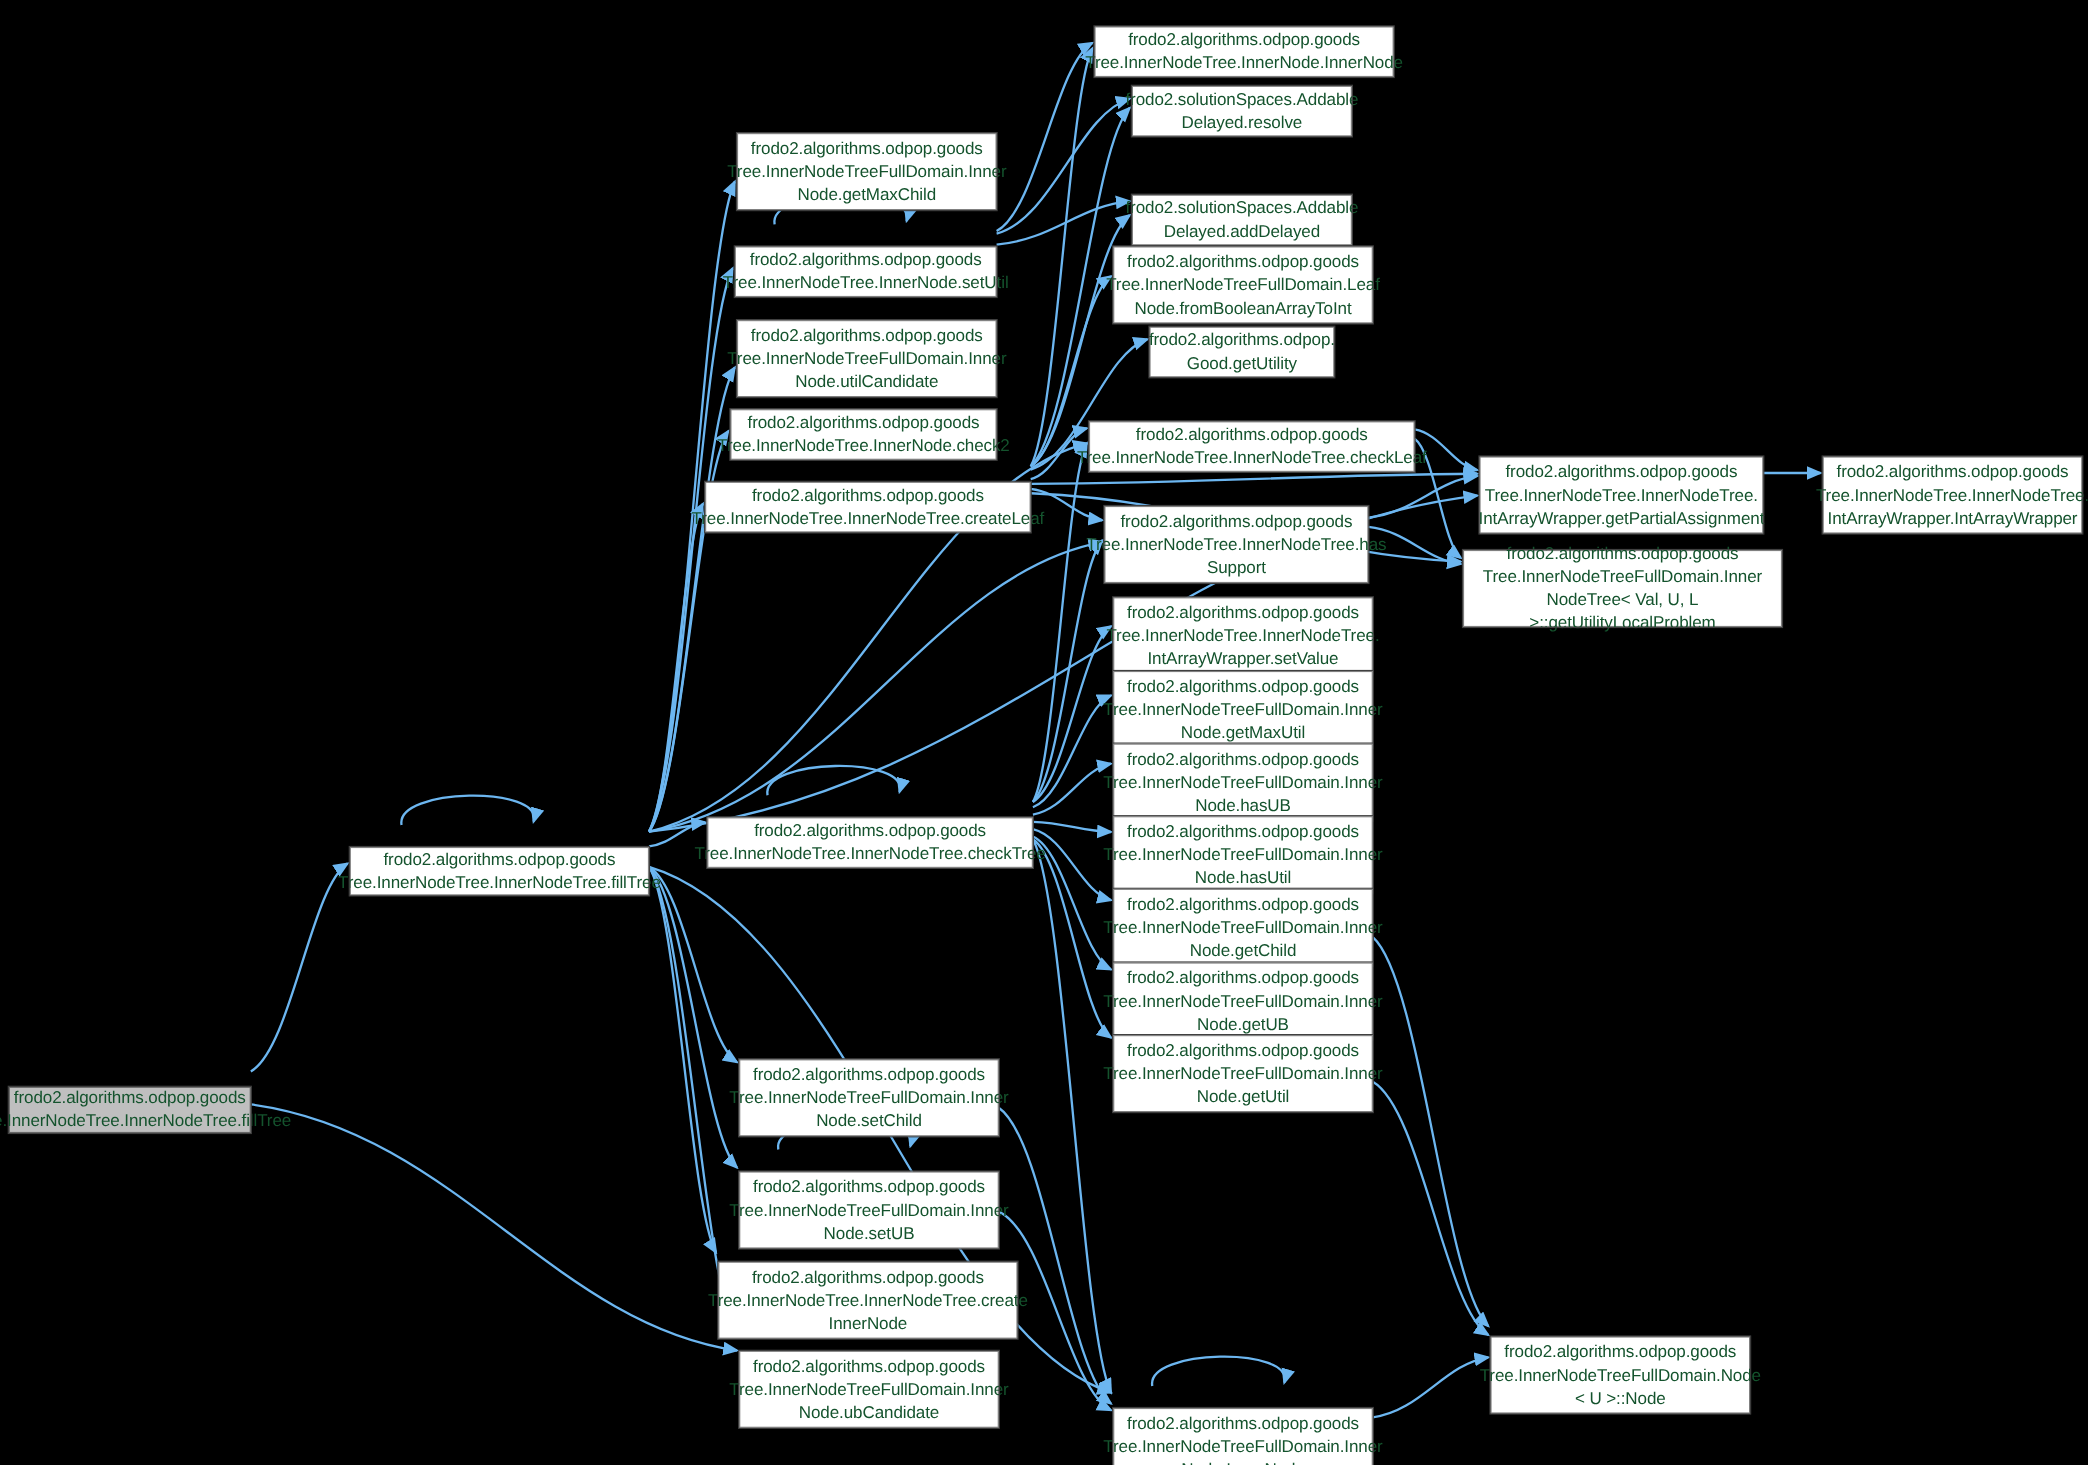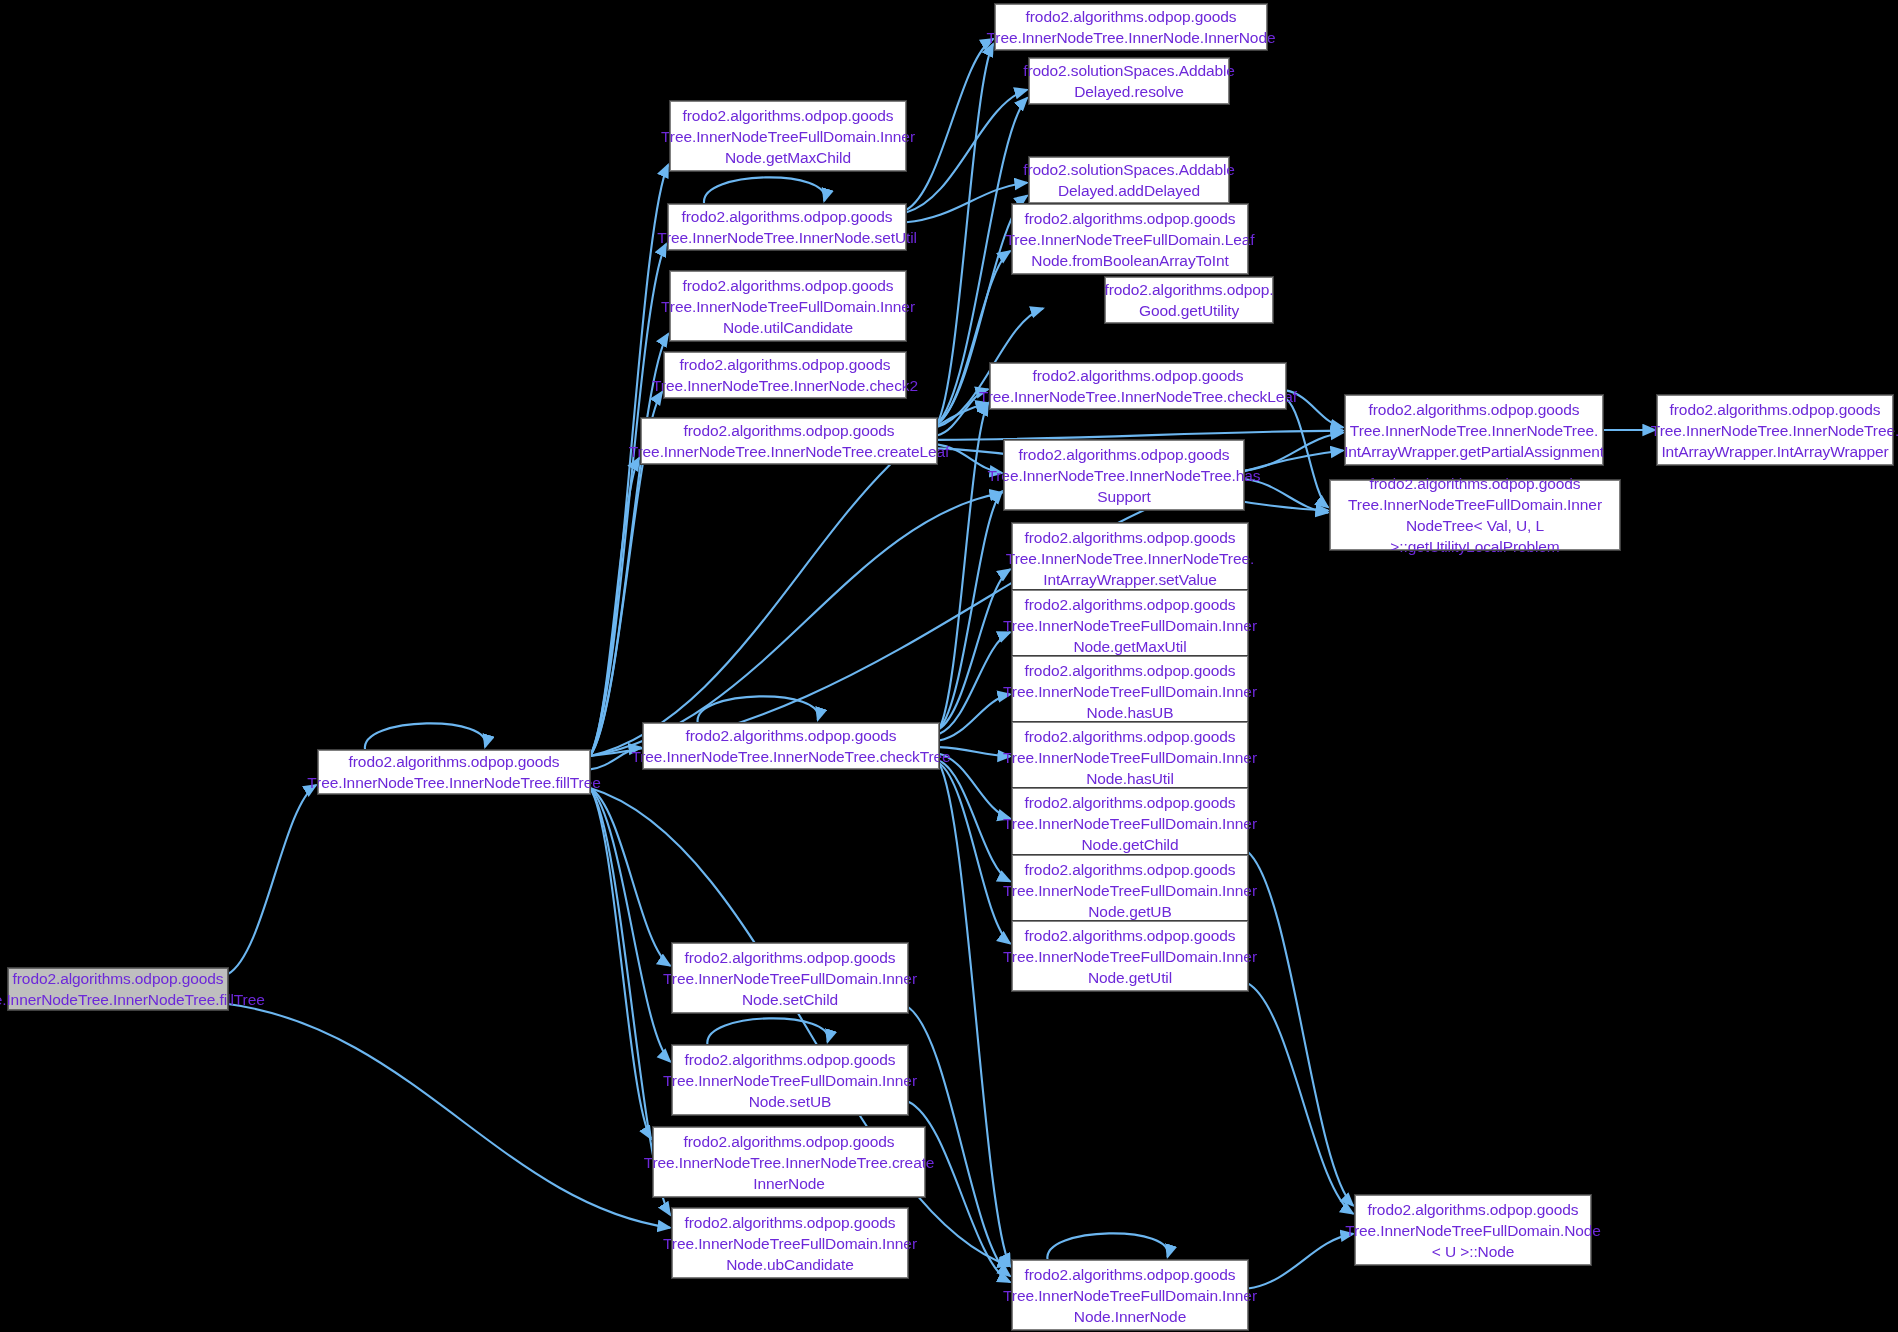--- a/index.html
+++ b/index.html
@@ -26,27 +26,28 @@
   .node {
     position: absolute;
     box-sizing: border-box;
     background: #ffffff;
     border: 1px solid #808080;
     outline: 1px solid #404040;
     display: flex;
     align-items: center;
     justify-content: center;
     text-align: center;
-    color: #6d28d9;
+    color: #14532d;
     font-size: 15.5px;
     line-height: 21px;
     letter-spacing: -0.1px;
     padding: 3px 6px;
     white-space: pre-line;
     z-index: 2;
+    margin-top: 20px;
   }
   .node.current {
     background: #bfbfbf;
     border: 1px solid #666666;
   }
 </style>
 </head>
 <body>
 
 <div id="canvas">
@@ -142,21 +143,21 @@
 Node.ubCandidate</div>
     <div class="node" style="left: 995px; top: 4px; width: 272px; height: 46px;">frodo2.algorithms.odpop.goods
 Tree.InnerNodeTree.InnerNode.InnerNode</div>
     <div class="node" style="left: 1029px; top: 58px; width: 200px; height: 46px;">frodo2.solutionSpaces.Addable
 Delayed.resolve</div>
     <div class="node" style="left: 1029px; top: 157px; width: 200px; height: 46px;">frodo2.solutionSpaces.Addable
 Delayed.addDelayed</div>
     <div class="node" style="left: 1012px; top: 204px; width: 236px; height: 70px;">frodo2.algorithms.odpop.goods
 Tree.InnerNodeTreeFullDomain.Leaf
 Node.fromBooleanArrayToInt</div>
-    <div class="node" style="left: 1105px; top: 277px; width: 168px; height: 46px;">frodo2.algorithms.odpop.
+    <div class="node" style="left: 1045px; top: 277px; width: 168px; height: 46px;">frodo2.algorithms.odpop.
 Good.getUtility</div>
     <div class="node" style="left: 990px; top: 363px; width: 296px; height: 46px;">frodo2.algorithms.odpop.goods
 Tree.InnerNodeTree.InnerNodeTree.checkLeaf</div>
     <div class="node" style="left: 1004px; top: 440px; width: 240px; height: 70px;">frodo2.algorithms.odpop.goods
 Tree.InnerNodeTree.InnerNodeTree.has
 Support</div>
     <div class="node" style="left: 1012px; top: 523px; width: 236px; height: 70px;">frodo2.algorithms.odpop.goods
 Tree.InnerNodeTree.InnerNodeTree.
 IntArrayWrapper.setValue</div>
     <div class="node" style="left: 1012px; top: 590px; width: 236px; height: 70px;">frodo2.algorithms.odpop.goods

